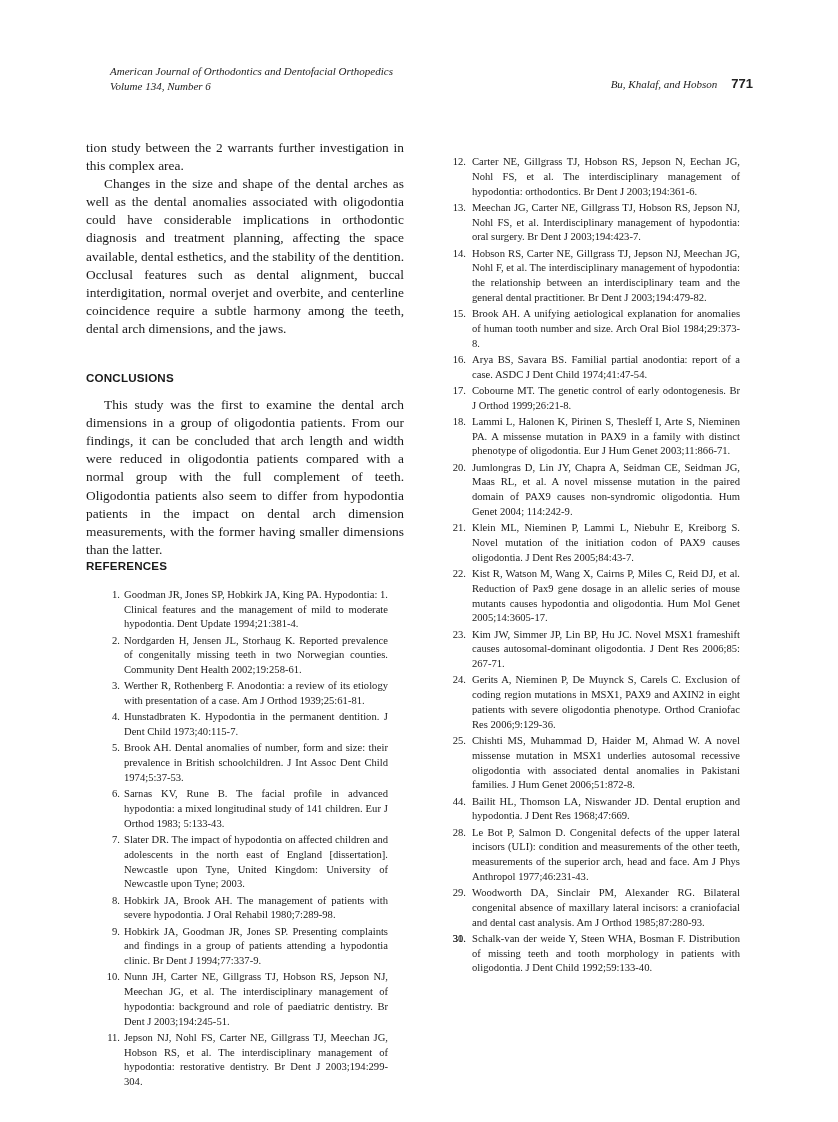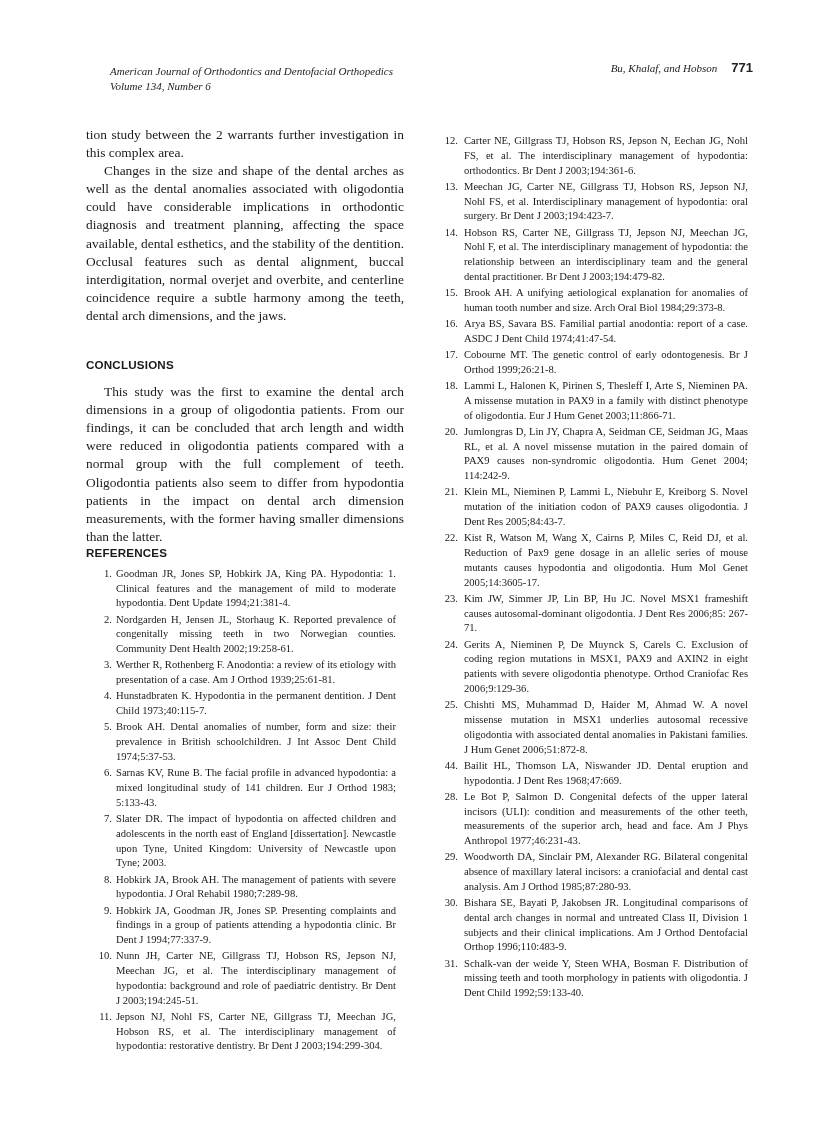--- a/index.html
+++ b/index.html
@@ -1,30 +1,30 @@
 <!DOCTYPE html>
 <html><head>
 <meta charset="utf-8">
 <style>
   html, body { margin:0; padding:0; background:#ffffff; }
   body { width:838px; height:1122px; position:relative; overflow:hidden; color:#1a1a1a;
          font-family:"Liberation Serif","DejaVu Serif",serif; }
   .hdr-left { position:absolute; left:86px; top:64px; font-style:italic; font-size:11px; line-height:15px; color:#222;margin-left:24px; }
-  .hdr-right { position:absolute; right:85px; top:60px; font-size:11px; line-height:15px; color:#222; text-align:right;margin-left:37px; }
+  .hdr-right { position:absolute; right:85px; top:76px; font-size:11px; line-height:15px; color:#222; text-align:right;margin-left:37px; }
   .hdr-right .authors { font-style:italic; }
   .hdr-right .pno { font-family:"Liberation Sans","DejaVu Sans",sans-serif; font-weight:bold; font-size:13px; margin-left:14px; }
-  .col { position:absolute; top:126px; }
+  .col { position:absolute; top:139px; }
   .col-left { left:86px; width:318px; }
   .col-right { left:436px; width:320px; }
   .para { font-size:13.4px; line-height:18.1px; text-align:justify; margin:0; }
   .para.indent { text-indent:18px; }
   .sec { font-family:"Liberation Sans","DejaVu Sans",sans-serif; font-weight:bold; font-size:11.6px; letter-spacing:0.2px; margin:0; }
   .sec-concl { margin-top:33px; margin-bottom:12px; }
   .sec-refs { margin-bottom:6px; }
-  ol.refs { list-style:none; margin:8px; padding:0; }
+  ol.refs { list-style:none; margin:16px; padding:0; }
   ol.refs li { position:relative; padding-left:22px; font-size:10.6px; line-height:14.8px; text-align:justify; margin-bottom:1.4px; }
   ol.refs li .num { position:absolute; left:0; width:18px; text-align:right; }
   .col-right ol.refs li { padding-left:20px; }
   .col-right ol.refs li .num { left:-4px; width:18px; }
 </style>
 </head>
 <body>
 
 <div class="hdr-left">
   <div>American Journal of Orthodontics and Dentofacial Orthopedics</div>
@@ -68,16 +68,16 @@
     <li><span class="num">18.</span><span>Lammi L, Halonen K, Pirinen S, Thesleff I, Arte S, Nieminen PA. A missense mutation in PAX9 in a family with distinct phenotype of oligodontia. Eur J Hum Genet 2003;11:866-71.</span></li>
     <li><span class="num">20.</span><span>Jumlongras D, Lin JY, Chapra A, Seidman CE, Seidman JG, Maas RL, et al. A novel missense mutation in the paired domain of PAX9 causes non-syndromic oligodontia. Hum Genet 2004; 114:242-9.</span></li>
     <li><span class="num">21.</span><span>Klein ML, Nieminen P, Lammi L, Niebuhr E, Kreiborg S. Novel mutation of the initiation codon of PAX9 causes oligodontia. J Dent Res 2005;84:43-7.</span></li>
     <li><span class="num">22.</span><span>Kist R, Watson M, Wang X, Cairns P, Miles C, Reid DJ, et al. Reduction of Pax9 gene dosage in an allelic series of mouse mutants causes hypodontia and oligodontia. Hum Mol Genet 2005;14:3605-17.</span></li>
     <li><span class="num">23.</span><span>Kim JW, Simmer JP, Lin BP, Hu JC. Novel MSX1 frameshift causes autosomal-dominant oligodontia. J Dent Res 2006;85: 267-71.</span></li>
     <li><span class="num">24.</span><span>Gerits A, Nieminen P, De Muynck S, Carels C. Exclusion of coding region mutations in MSX1, PAX9 and AXIN2 in eight patients with severe oligodontia phenotype. Orthod Craniofac Res 2006;9:129-36.</span></li>
     <li><span class="num">25.</span><span>Chishti MS, Muhammad D, Haider M, Ahmad W. A novel missense mutation in MSX1 underlies autosomal recessive oligodontia with associated dental anomalies in Pakistani families. J Hum Genet 2006;51:872-8.</span></li>
     <li><span class="num">44.</span><span>Bailit HL, Thomson LA, Niswander JD. Dental eruption and hypodontia. J Dent Res 1968;47:669.</span></li>
     <li><span class="num">28.</span><span>Le Bot P, Salmon D. Congenital defects of the upper lateral incisors (ULI): condition and measurements of the other teeth, measurements of the superior arch, head and face. Am J Phys Anthropol 1977;46:231-43.</span></li>
     <li><span class="num">29.</span><span>Woodworth DA, Sinclair PM, Alexander RG. Bilateral congenital absence of maxillary lateral incisors: a craniofacial and dental cast analysis. Am J Orthod 1985;87:280-93.</span></li>
-    <li><span class="num">30.</span><span>Bishara SE, Bayati P, Jakobsen JR. Longitudinal comparisons of dental arch changes in normal and untreated Class II, Division 1 subjects and their clinical implications. Am J Orthod Dentofacial Orthop 1996;110:483-9.</span></li>
+    <li><span class="num">30.</span></li>
     <li><span class="num">31.</span><span>Schalk-van der weide Y, Steen WHA, Bosman F. Distribution of missing teeth and tooth morphology in patients with oligodontia. J Dent Child 1992;59:133-40.</span></li>
   </ol>
 </div>
 
 </body></html>

